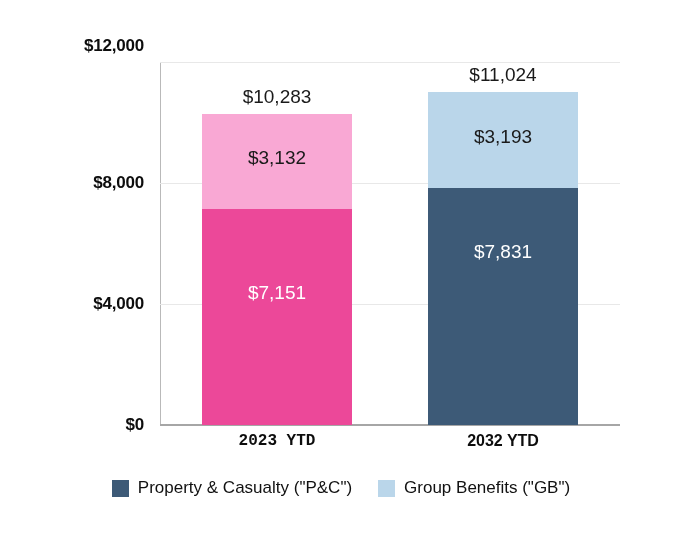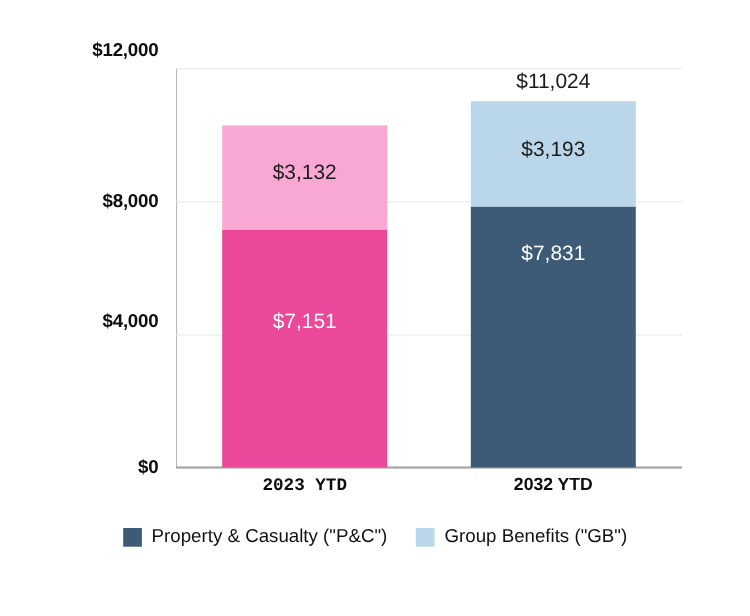--- a/index.html
+++ b/index.html
@@ -157,49 +157,50 @@
   }
 </style>
 </head>
 <body>
 
 <div id="chart-root">
 
   <div id="y-axis-labels">
     <div class="y-tick" style="top: 46px;">$12,000</div>
     <div class="y-tick" style="top: 183px;">$8,000</div>
-    <div class="y-tick" style="top: 292px; text-align: right;">$4,000</div>
+    <div class="y-tick" style="top: 304px; text-align: right;">$4,000</div>
     <div class="y-tick" style="top: 425px;">$0</div>
   </div>
 
   <div id="plot-area">
 
     <div id="axis-line-left"></div>
     <div id="axis-line-bottom"></div>
 
     <div class="gridline" style="top: 0px;"></div>
     <div class="gridline" style="top: 121px;"></div>
     <div class="gridline" style="top: 242px;"></div>
 
     <div class="bar-group" id="bar-group-0">
+      <div class="bar-total" style="bottom: 317.061px;">$10,283</div>
       <div class="bar-segment seg-gb" style="height: 94.743px; background: #f9a8d4; align-items: flex-start;">
         <span class="seg-value" style="margin-top: 34px;">$3,132</span>
       </div>
       <div class="bar-segment seg-pc" style="height: 216.318px; background: #ec4899; align-items: flex-start;">
         <span class="seg-value" style="margin-top: 74px;">$7,151</span>
       </div>
     </div>
 
     <div class="bar-group" id="bar-group-1">
       <div class="bar-total" style="bottom: 339.476px;">$11,024</div>
       <div class="bar-segment seg-gb" style="height: 96.5883px; background: rgb(186, 214, 234); align-items: flex-start;">
         <span class="seg-value" style="margin-top: 35px; text-align: right;">$3,193</span>
       </div>
       <div class="bar-segment seg-pc" style="height: 236.888px; background: rgb(61, 90, 119); align-items: flex-start;">
-        <span class="seg-value" style="margin-top: 33px;">$7,831</span>
+        <span class="seg-value" style="margin-top: 54px;">$7,831</span>
       </div>
     </div>
 
   </div>
 
   <div id="category-labels">
     <div class="cat-label" id="cat-label-0">2023 YTD</div>
     <div class="cat-label" id="cat-label-1">2032 YTD</div>
   </div>
 

